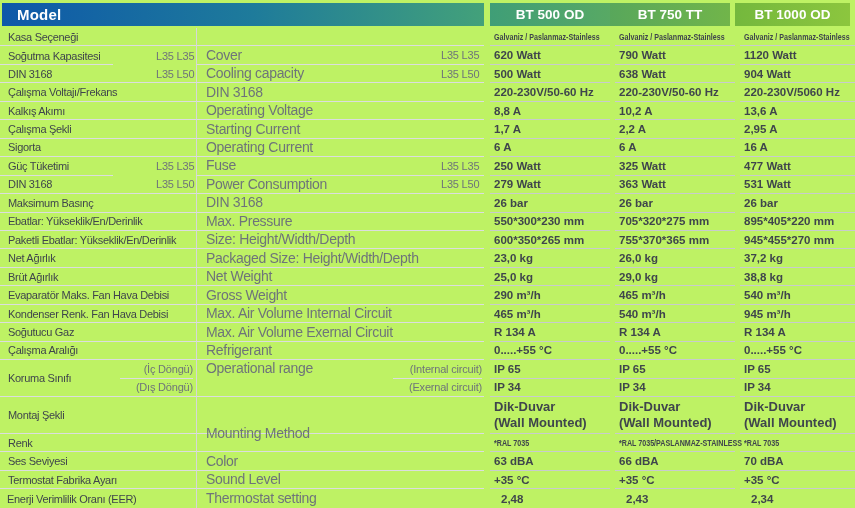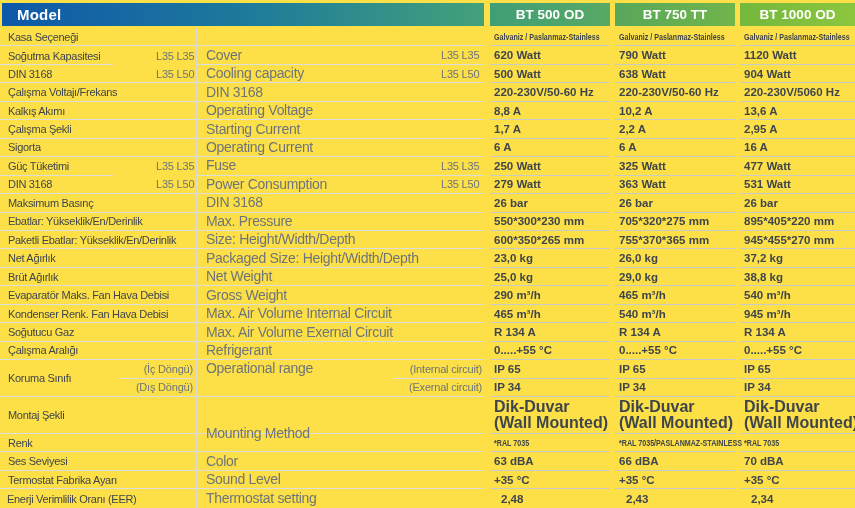--- a/index.html
+++ b/index.html
@@ -1,27 +1,27 @@
 <!DOCTYPE html>
 <html><head>
 <meta charset="utf-8">
 <style>
   html,body{margin:0;padding:0;background:#ffffff;}
   body{width:855px;height:508px;font-family:"Liberation Sans",sans-serif;-webkit-font-smoothing:antialiased;}
-  .page{position:relative;width:855px;height:508px;overflow:hidden;background:#fde047;}
+  .page{position:relative;width:855px;height:508px;overflow:hidden;background:#bef264;}
 
   
   .header{display:flex;margin-top:3px;height:23px;}
   .model-bar{margin-left:2px;width:482px;box-sizing:border-box;display:flex;align-items:center;
     padding-left:15px;color:#fff;font-weight:700;font-size:15px;letter-spacing:.2px;
     background:linear-gradient(90deg,#0e58a9 0%,#1e7b9b 52%,#43a17a 100%);}
   .pbox{width:120px;display:flex;align-items:center;justify-content:center;color:#fff;
     font-weight:700;font-size:13.5px;white-space:nowrap;}
   .pbox.p0{margin-left:6px;background:linear-gradient(90deg,#3f9e77,#58a964);}
-  .pbox.p1{margin-left:5px;background:linear-gradient(90deg,#58a75b,#71b54a);}
+  .pbox.p1{background:linear-gradient(90deg,#58a75b,#71b54a);}
   .pbox.p2{margin-left:5px;width:115px;background:linear-gradient(90deg,#74b83d,#8cc63e);}
 
   
   .tbody{margin-top:2px;}
   .row{display:flex;height:18.46px;}
   .row.dbl{height:36.92px;}
   .cell{box-sizing:border-box;position:relative;display:flex;align-items:center;}
   .c1{width:196px;padding-left:8px;border-bottom:1px solid #dbdddf;}
   .c2{width:288px;padding-left:9px;border-left:1px solid #d5d7d9;border-bottom:1px solid #dbdddf;}
   .gapA{width:6px;}
@@ -48,21 +48,21 @@
   .scell{flex:1;display:flex;align-items:center;justify-content:flex-end;}
   .scell.s1{border-bottom:1px solid #dbdddf;}
 
   
   .vstack{width:100%;height:100%;display:flex;flex-direction:column;}
   .vs{flex:1;display:flex;align-items:center;}
   .vs.vs1{border-bottom:1px solid #c8cbce;}
 
   
   .mstack{display:flex;flex-direction:column;justify-content:center;}
-  .mline{font-size:16px;font-weight:700;color:#3f454c;margin-left:4px;line-height:16px;white-space:nowrap;}
+  .mline{font-size:13px;font-weight:700;color:#3f454c;margin-left:4px;line-height:16px;white-space:nowrap;}
 </style>
 </head>
 <body>
 
 <div class="page">
   <div class="header">
     <div class="model-bar">Model</div>
     <div class="pbox p0">BT 500 OD</div>
     <div class="pbox p1">BT 750 TT</div>
     <div class="pbox p2">BT 1000 OD</div>

